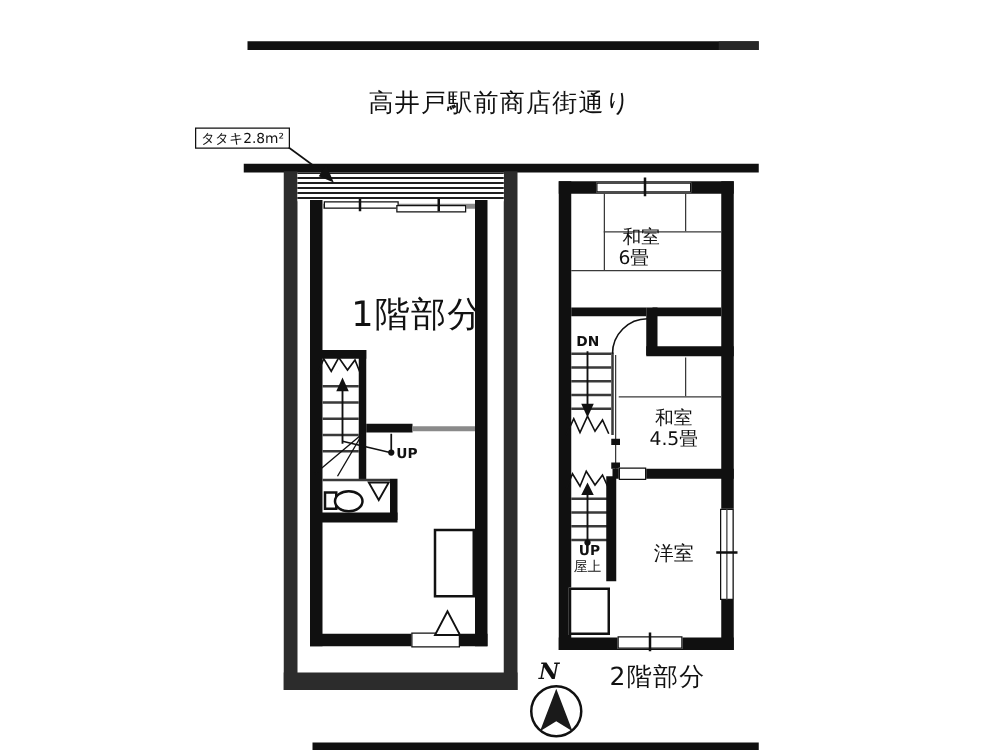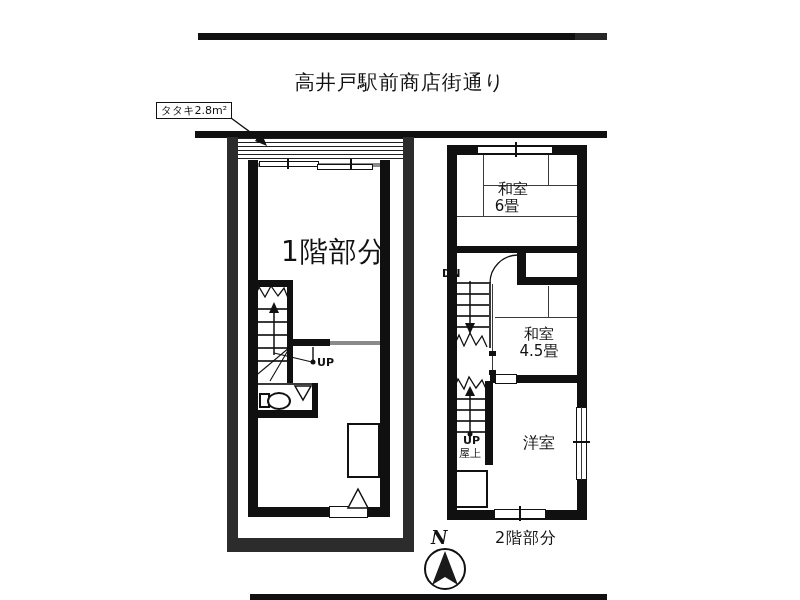--- a/index.html
+++ b/index.html
@@ -77,21 +77,21 @@
   <div class="tline" style="left:483px;top:155px;width:1px;height:61px;"></div>
   <div class="tline" style="left:548px;top:155px;width:1px;height:30px;"></div>
   <div class="txt ctr" style="left:490px;top:180px;width:46px;font-size:15px;">和室</div>
   <div class="txt ctr" style="left:484px;top:197px;width:46px;font-size:15px;">6畳</div>
   <div class="wall" style="left:457px;top:246px;width:60px;height:7px;"></div>
   <div class="wall" style="left:522px;top:246px;width:55px;height:7px;"></div>
 
   <div class="wall" style="left:517px;top:246px;width:9px;height:38px;"></div>
   <div class="wall" style="left:517px;top:277px;width:70px;height:8px;"></div>
 
-  <div class="txt" style="left:442px;top:267px;font-size:11px;font-weight:bold;">DN</div>
+  <div class="txt" style="left:461px;top:267px;font-size:11px;font-weight:bold;">DN</div>
   <div class="tline" style="left:457px;top:282px;width:32px;height:2px;"></div>
   <div class="tline" style="left:457px;top:293px;width:32px;height:2px;"></div>
   <div class="tline" style="left:457px;top:304px;width:32px;height:2px;"></div>
   <div class="tline" style="left:457px;top:315px;width:32px;height:2px;"></div>
   <div class="tline" style="left:457px;top:326px;width:32px;height:2px;"></div>
   <div class="tline" style="left:489px;top:282px;width:2px;height:66px;"></div>
 
   <div class="tline" style="left:492px;top:284px;width:1px;height:91px;"></div>
   <div class="wall" style="left:489px;top:351px;width:7px;height:5px;"></div>
   <div class="wall" style="left:489px;top:370px;width:7px;height:5px;"></div>
@@ -112,21 +112,21 @@
 
   <div class="wbox" style="left:455px;top:470px;width:33px;height:38px;border-width:2px;"></div>
   <div class="txt ctr" style="left:517px;top:433px;width:44px;font-size:16px;">洋室</div>
   <div class="wbox" style="left:576px;top:407px;width:11px;height:73px;"></div>
   <div class="tline" style="left:581px;top:407px;width:1px;height:73px;"></div>
   <div class="wall" style="left:573px;top:441px;width:17px;height:2px;"></div>
   <div class="wbox" style="left:494px;top:509px;width:52px;height:10px;"></div>
   <div class="wall" style="left:519px;top:506px;width:2px;height:15px;"></div>
 
   <div class="txt" style="left:431px;top:527px;font-size:18px;font-weight:bold;font-style:italic;font-family:'DejaVu Serif','Liberation Serif',serif;">N</div>
-  <div class="txt ctr" style="left:484px;top:528px;width:84px;font-size:16px;letter-spacing:1px;">2階部分</div>
+  <div class="txt ctr" style="left:484px;top:528px;width:84px;font-size:20px;letter-spacing:1px;">2階部分</div>
   <div style="position:absolute;left:424px;top:548px;width:42px;height:42px;border:2px solid #111;border-radius:50%;background:#fff;box-sizing:border-box;"></div>
 
   <div class="wall" style="left:250px;top:594px;width:357px;height:6px;"></div>
 
   <svg width="800" height="600" viewBox="0 0 800 600">
 
     <line x1="231" y1="118" x2="261" y2="140" stroke="#111" stroke-width="1.3"></line>
     <polygon points="267,146 255,141 261,132" fill="#111"></polygon>
 
     <polyline points="254,299 259,287 265,297 271,286 278,296 284,288 288,298" fill="none" stroke="#111" stroke-width="1.3"></polyline>

